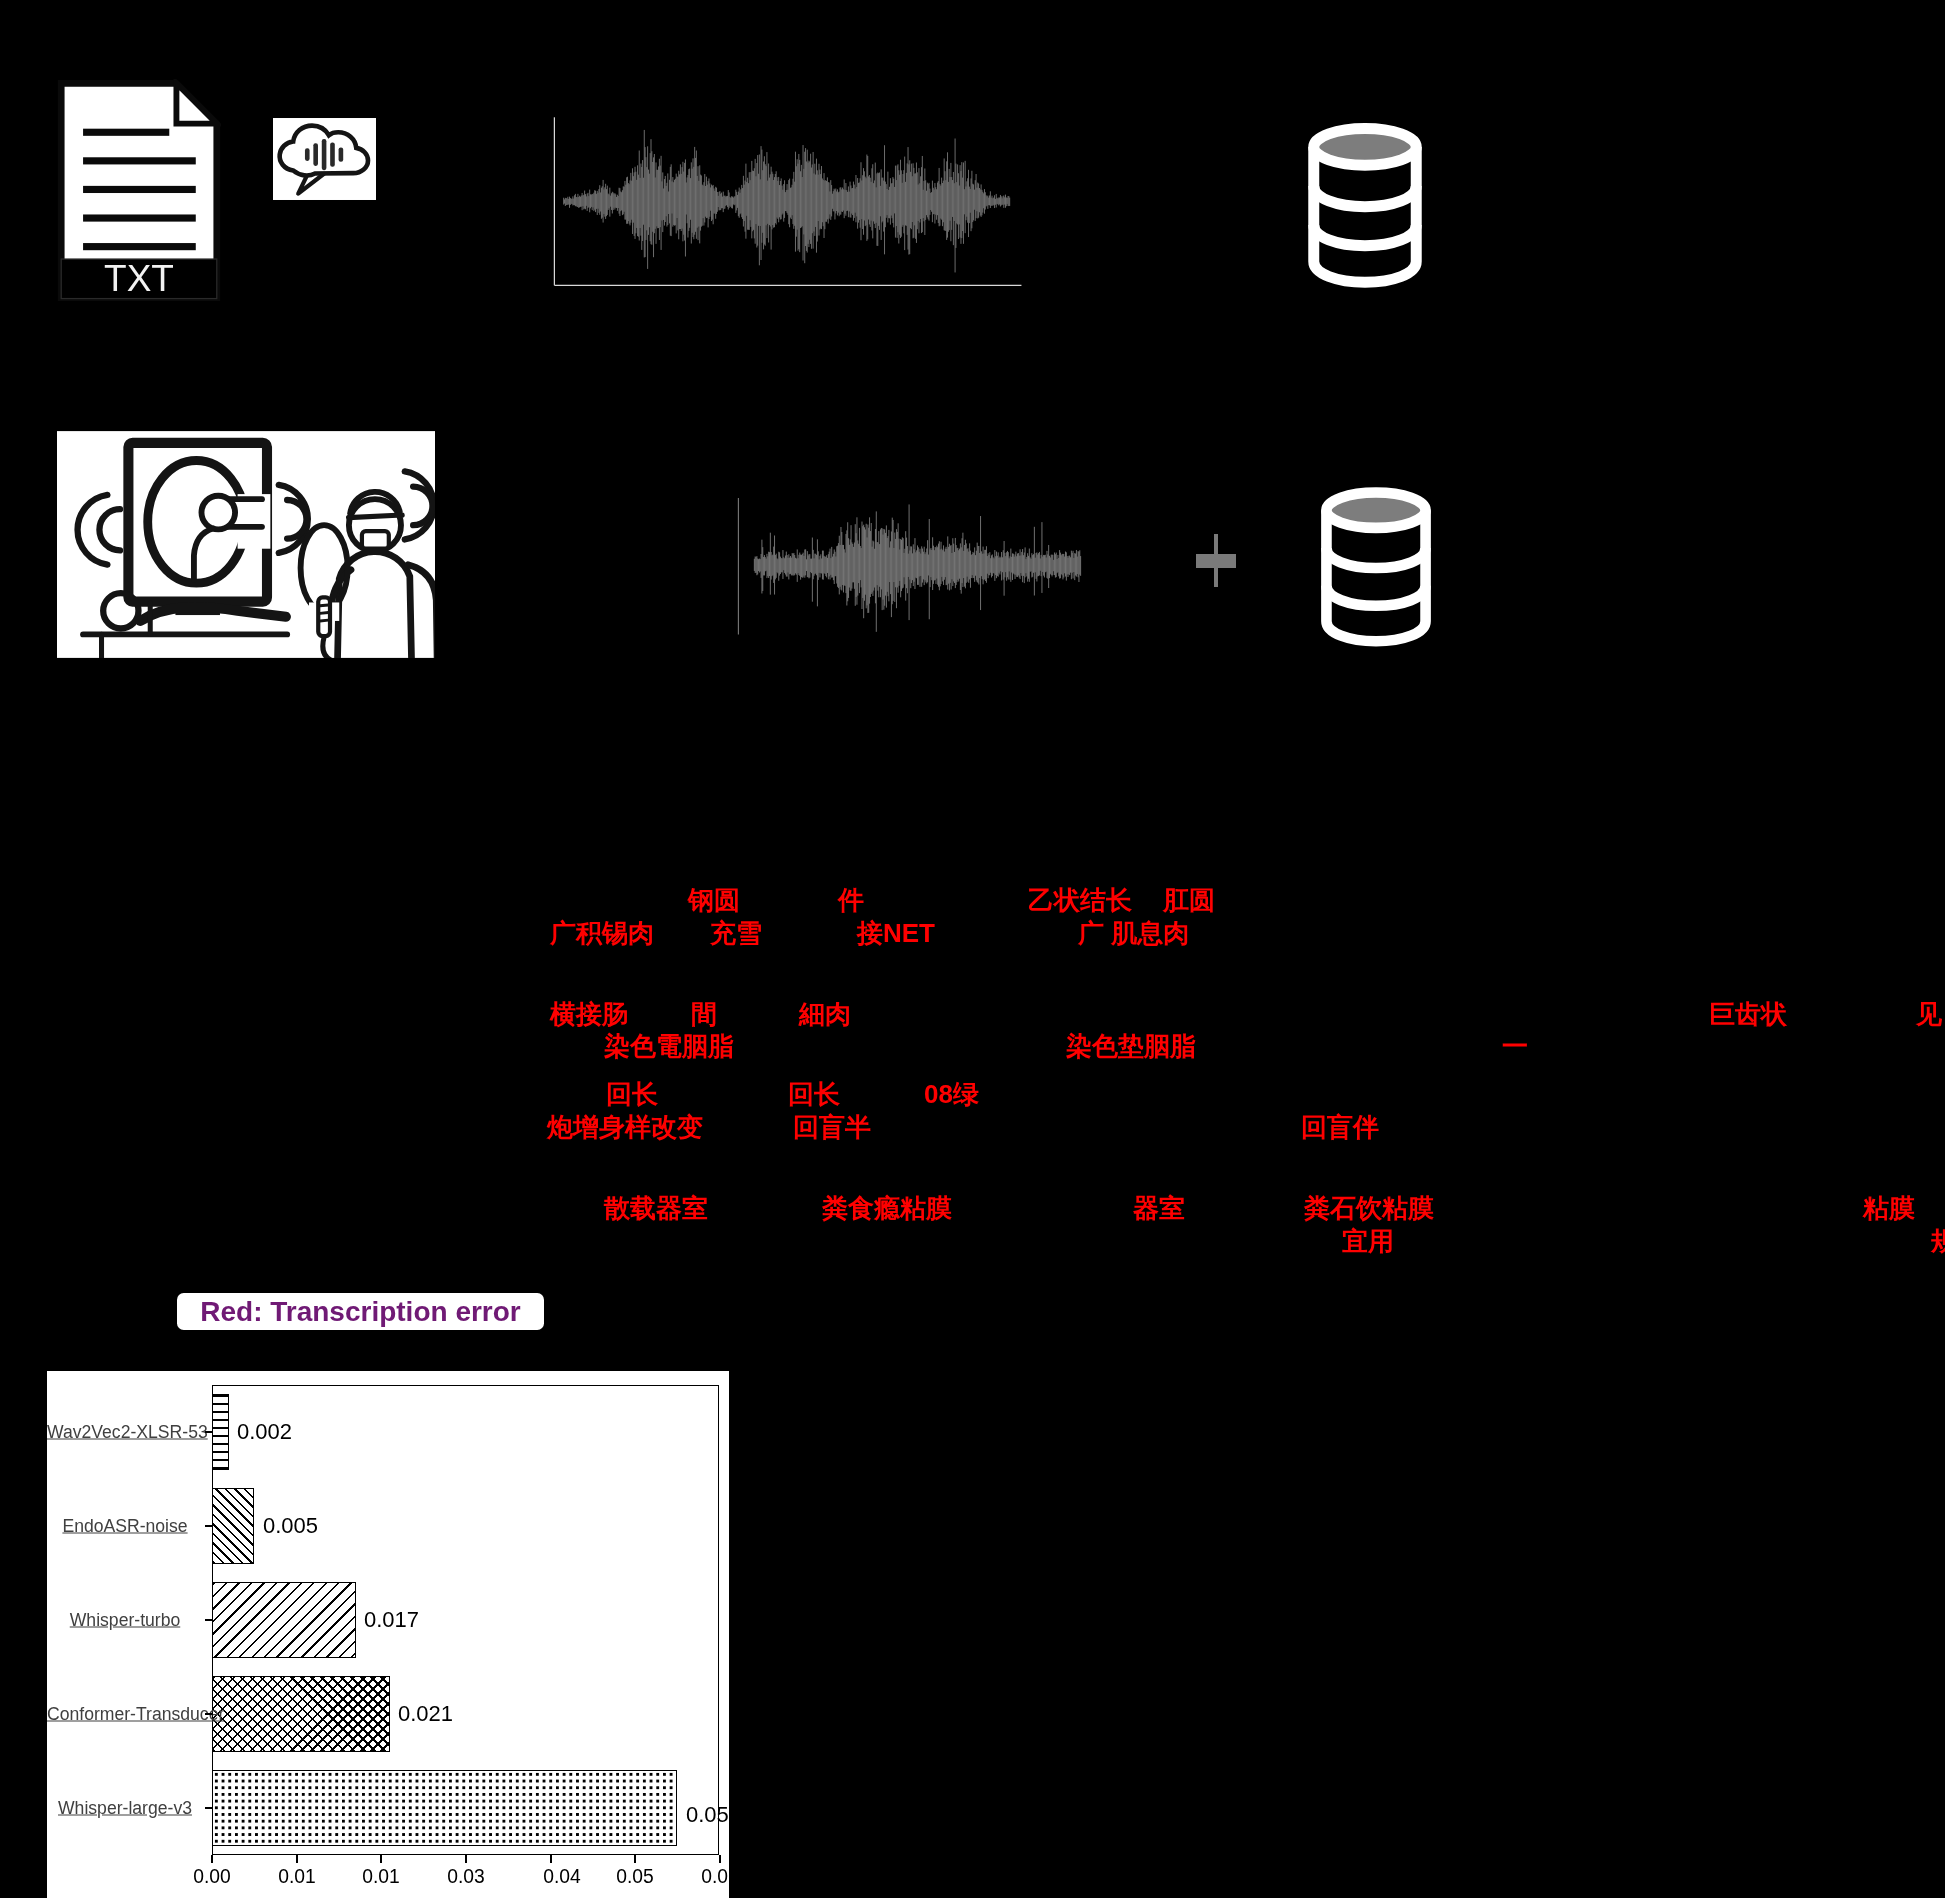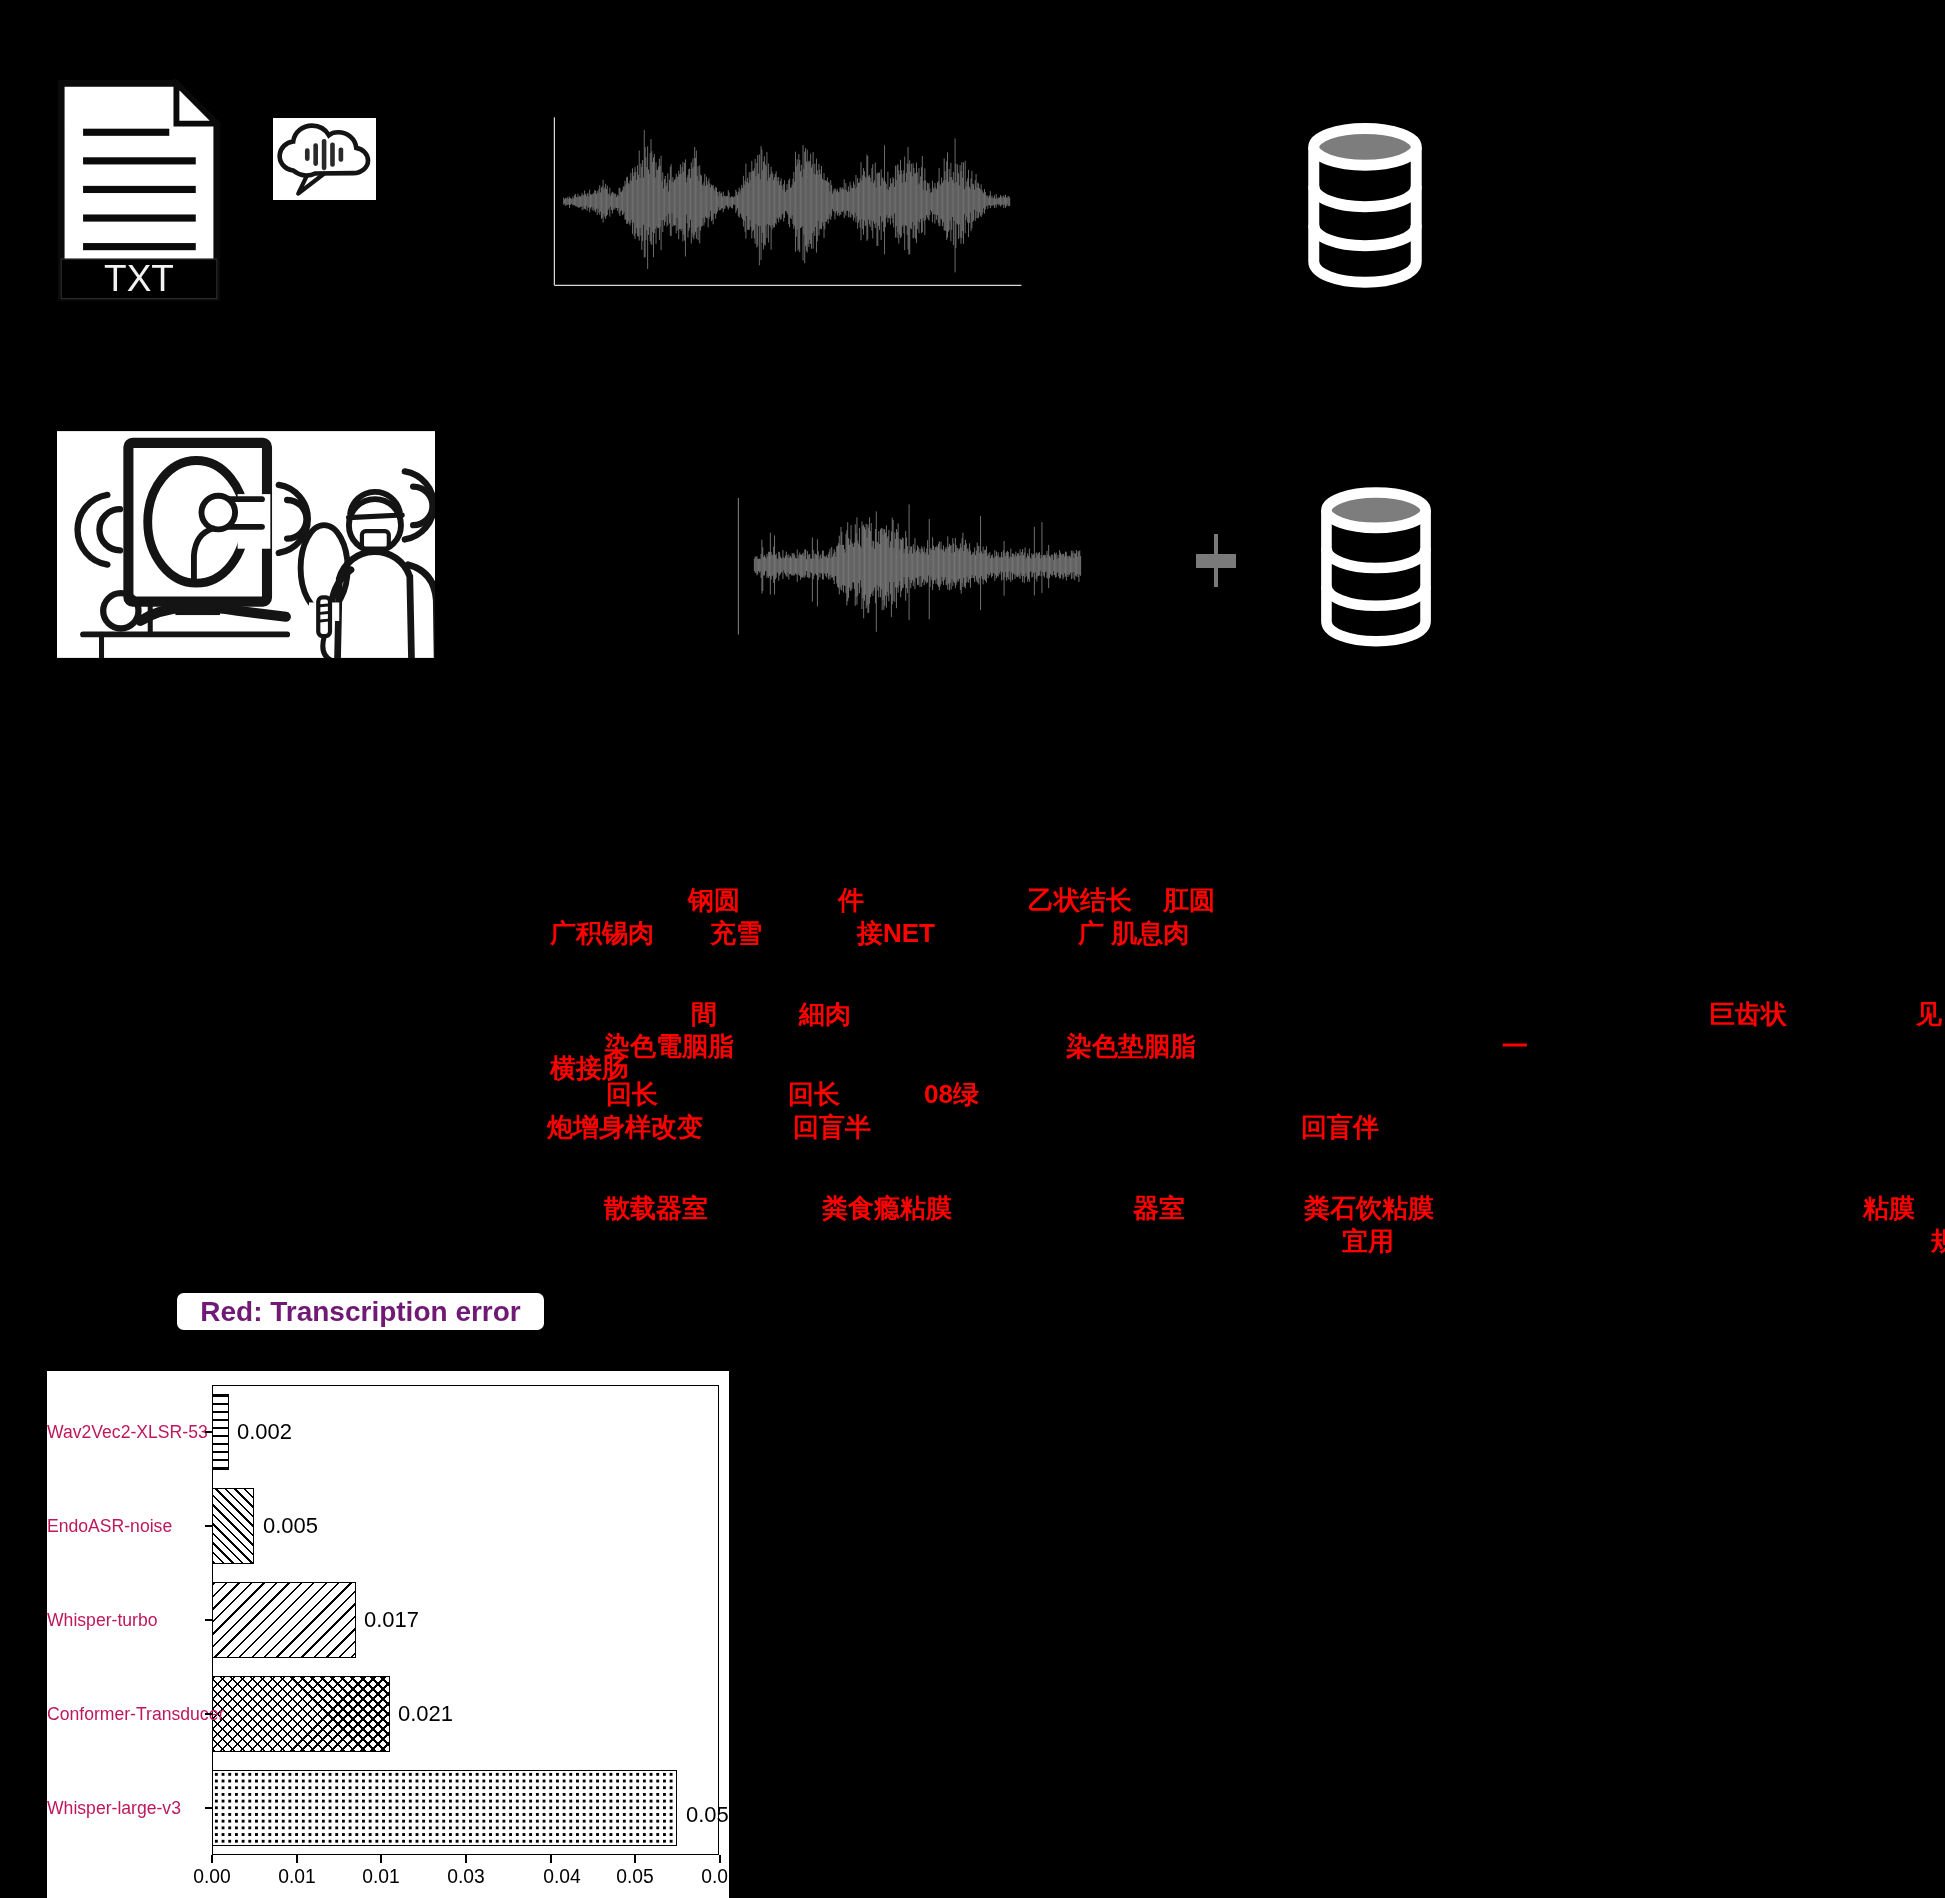--- a/index.html
+++ b/index.html
@@ -15,21 +15,21 @@
   
   .chart-panel{position:absolute;left:47px;top:1371px;width:682px;height:557px;background:#ffffff;}
   .plot-box{position:absolute;left:165px;top:14px;width:507px;height:470px;border:1.7px solid #000;box-sizing:border-box;}
   .bar{position:absolute;border:1.7px solid #000;box-sizing:border-box;background-color:#fff;}
   .hatch-horizontal-lines{background-image:repeating-linear-gradient(180deg,#000 0 2.1px,#fff 2.1px 8px);}
   .hatch-diagonal-forward{background-image:repeating-linear-gradient(45deg,#000 0 1.7px,#fff 1.7px 6.7px);}
   .hatch-diagonal-backward{background-image:repeating-linear-gradient(135deg,#000 0 1.7px,#fff 1.7px 8.8px);}
   .hatch-crosshatch{background-image:repeating-linear-gradient(45deg,#000 0 1.7px,transparent 1.7px 7.1px),
                                      repeating-linear-gradient(135deg,#000 0 1.7px,#fff 1.7px 7.1px);}
   .hatch-dots{background-image:radial-gradient(#000 1.5px,transparent 1.5px);background-size:6.7px 6.7px;}
-  .cat-label{position:absolute;color:#be185d;font-size:17.6px;text-align:left;transform:translateY(-50%);white-space:nowrap;}
+  .cat-label{position:absolute;color:#404040;font-size:17.6px;text-align:center;transform:translateY(-50%);white-space:nowrap;text-decoration:underline;}
   .val-label{position:absolute;color:#000;font-size:22px;transform:translateY(-50%);white-space:nowrap;}
   .ytick{position:absolute;height:1.7px;background:#000;}
   .xtick{position:absolute;width:1.7px;background:#000;}
   .xtick-label{position:absolute;color:#000;font-size:19.3px;transform:translateX(-50%);white-space:nowrap;}
   
   .plus-v{position:absolute;left:1214px;top:534px;width:4.2px;height:53px;background:#7a7a7a;}
   .plus-h{position:absolute;left:1196px;top:554px;width:40px;height:14.3px;background:#7a7a7a;}
 </style>
 </head>
 <body>
@@ -1060,21 +1060,21 @@
 
 <div id="red-errors">
     <span class="red-err" style="left: 688px; top: 887px;">钢圆</span>
     <span class="red-err" style="left: 838px; top: 887px;">件</span>
     <span class="red-err" style="left: 1028px; top: 887px;">乙状结长</span>
     <span class="red-err" style="left: 1163px; top: 887px;">肛圆</span>
     <span class="red-err" style="left: 550px; top: 920px;">广积锡肉</span>
     <span class="red-err" style="left: 710px; top: 920px;">充雪</span>
     <span class="red-err" style="left: 857px; top: 920px;">接NET</span>
     <span class="red-err" style="left: 1078px; top: 920px;">广 肌息肉</span>
-    <span class="red-err" style="left: 550px; top: 1055px; text-align: center;">横接肠</span>
+    <span class="red-err" style="left: 550px; top: 1001px; text-align: center;">横接肠</span>
     <span class="red-err" style="left: 691px; top: 1001px;">間</span>
     <span class="red-err" style="left: 799px; top: 1001px;">細肉</span>
     <span class="red-err" style="left: 1709px; top: 1001px;">巨齿状</span>
     <span class="red-err" style="left: 1916px; top: 1001px;">见</span>
     <span class="red-err" style="left: 604px; top: 1033px;">染色電胭脂</span>
     <span class="red-err" style="left: 1054px; top: 1033px; margin-left: 12px;">染色垫胭脂</span>
     <span class="red-err" style="left: 1502px; top: 1033px;">一</span>
     <span class="red-err" style="left: 606px; top: 1081px;">回长</span>
     <span class="red-err" style="left: 788px; top: 1081px;">回长</span>
     <span class="red-err" style="left: 924px; top: 1081px;">08绿</span>

